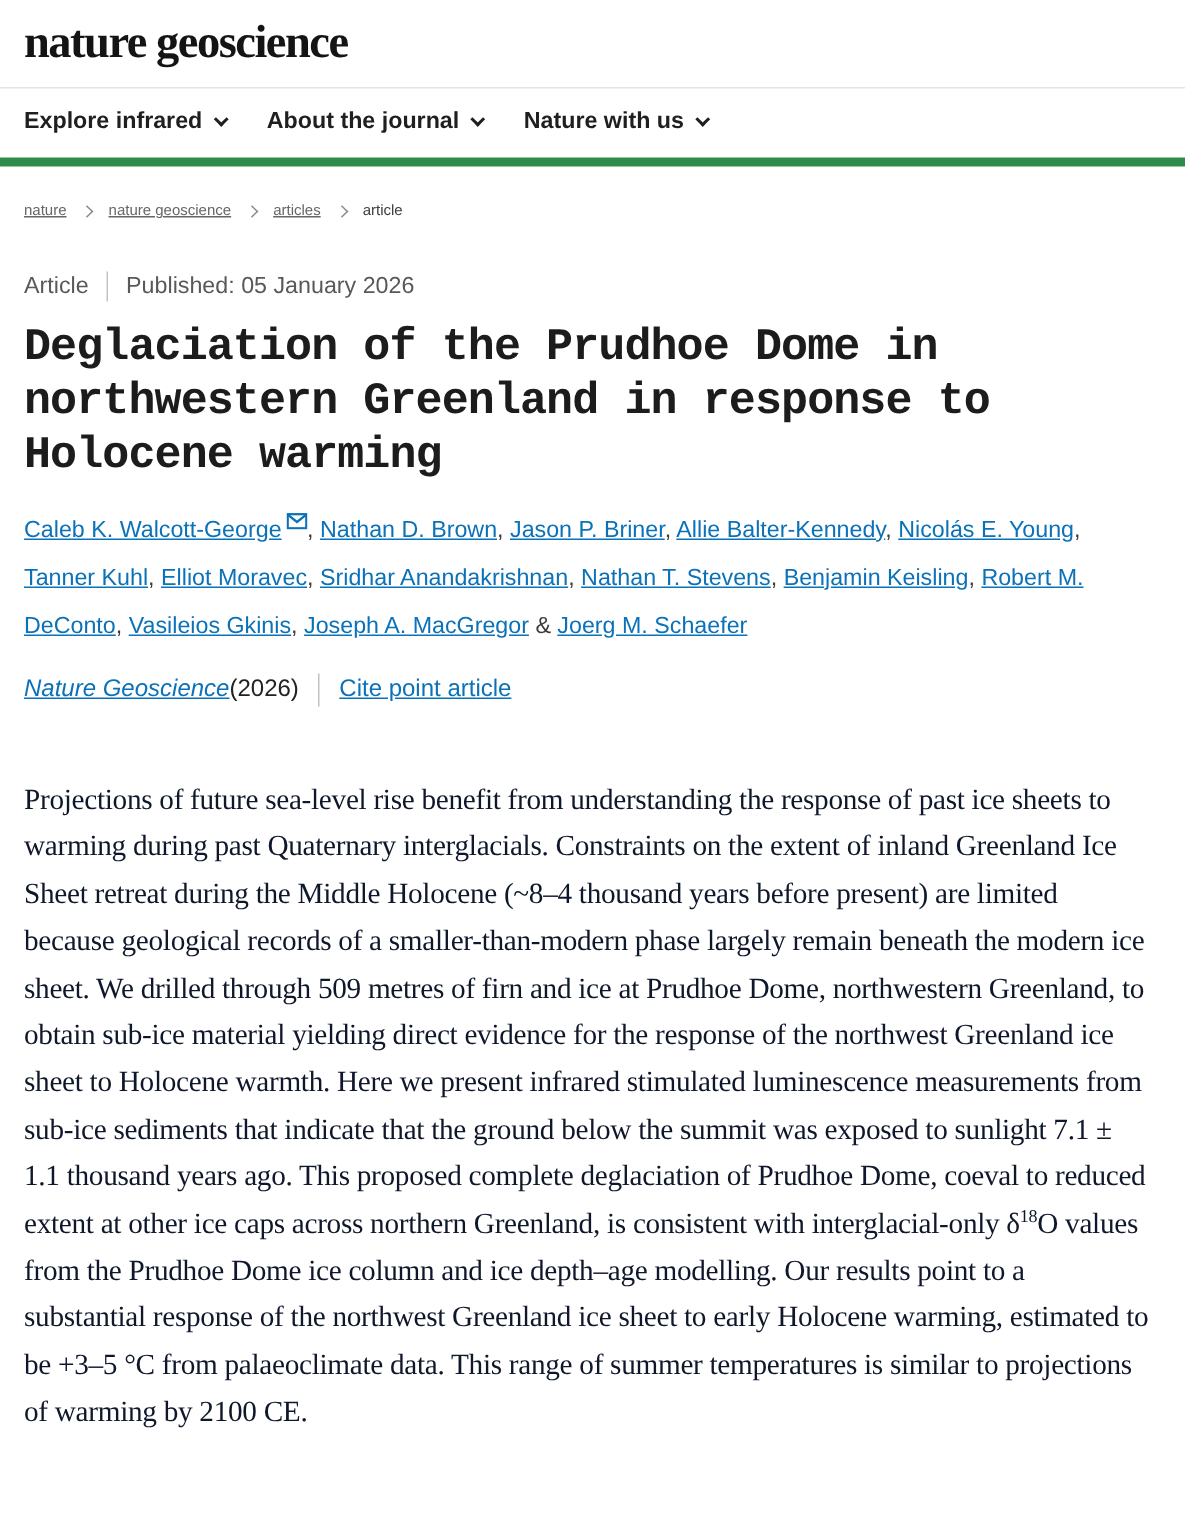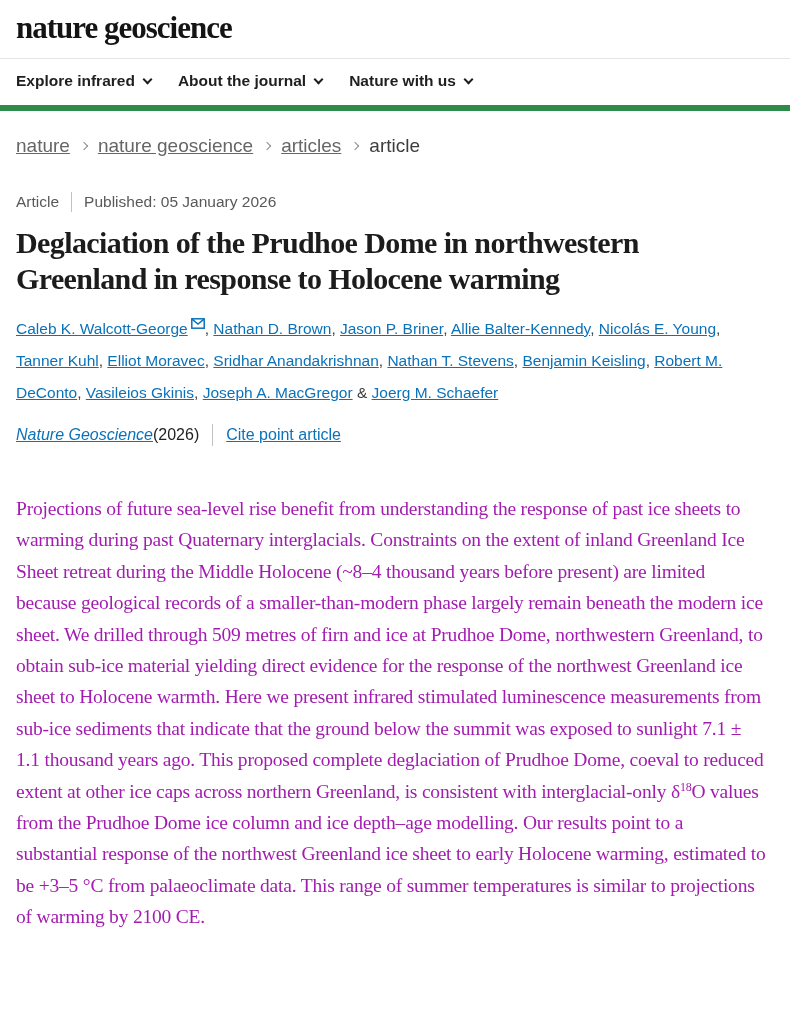--- a/index.html
+++ b/index.html
@@ -39,38 +39,38 @@
     border-bottom: 2px solid #1f1f1f;
     transform: rotate(45deg);
     margin-left: 9px;
     margin-top: -4px;
   }
   .green-bar { height: 6px; width: 100%; }
 
   
   .content { padding: 0 22px 14px 16px; }
 
-  .breadcrumb { margin-top: 24px; font-size: 19px; color: #666666; display: flex; align-items: center; }
+  .breadcrumb { margin-top: 24px; font-size: 10px; color: #666666; display: flex; align-items: center; }
   .breadcrumb a { color: #666666; text-decoration: underline; cursor: pointer; }
   .crumb-current { color: #3d3d3d; }
   .chev-right {
     display: inline-block;
     width: 6px; height: 6px;
     border-top: 1.6px solid #8a8a8a;
     border-right: 1.6px solid #8a8a8a;
     transform: rotate(45deg);
     margin: 0 11px;
   }
 
   .meta-line { margin-top: 35px; font-size: 15.5px; color: #595959; display: flex; align-items: center; }
   .v-divider { display: inline-block; width: 1px; height: 20px; background: #c2c2c2; margin: 0 12px; }
 
   .article-title {
     margin-top: 13px;
-    font-family: Liberation Serif, serif;
+    font-family: Liberation Mono, monospace;
     font-weight: 700;
     font-size: 30px;
     line-height: 36px;
     letter-spacing: -0.6px;
     color: #1c1c1c;
     max-width: 755px;
   }
 
   .authors { margin-top: 16px; font-size: 15.5px; line-height: 32px; color: #3c3c3c; max-width: 745px; }
   .authors a { color: #0b72b9; text-decoration: underline; cursor: pointer; }
@@ -90,21 +90,21 @@
     color: #1c1c1c;
     padding-bottom: 14px;
     border-bottom: 1px solid #d6d6d6;
   }
   .abstract-body {
     margin-top: 13px;
     font-family: "Liberation Serif", serif;
     font-size: 19.5px;
     line-height: 31.4px;
     letter-spacing: -0.2px;
-    color: #a21caf;
+    color: #0f172a;
     max-width: 752px;
   }
   .abstract-body sup { font-size: 12px; line-height: 0; }
 </style>
 </head>
 <body>
 
 <header>
   <div class="logo-row">
     <a class="logo">nature geoscience</a>

